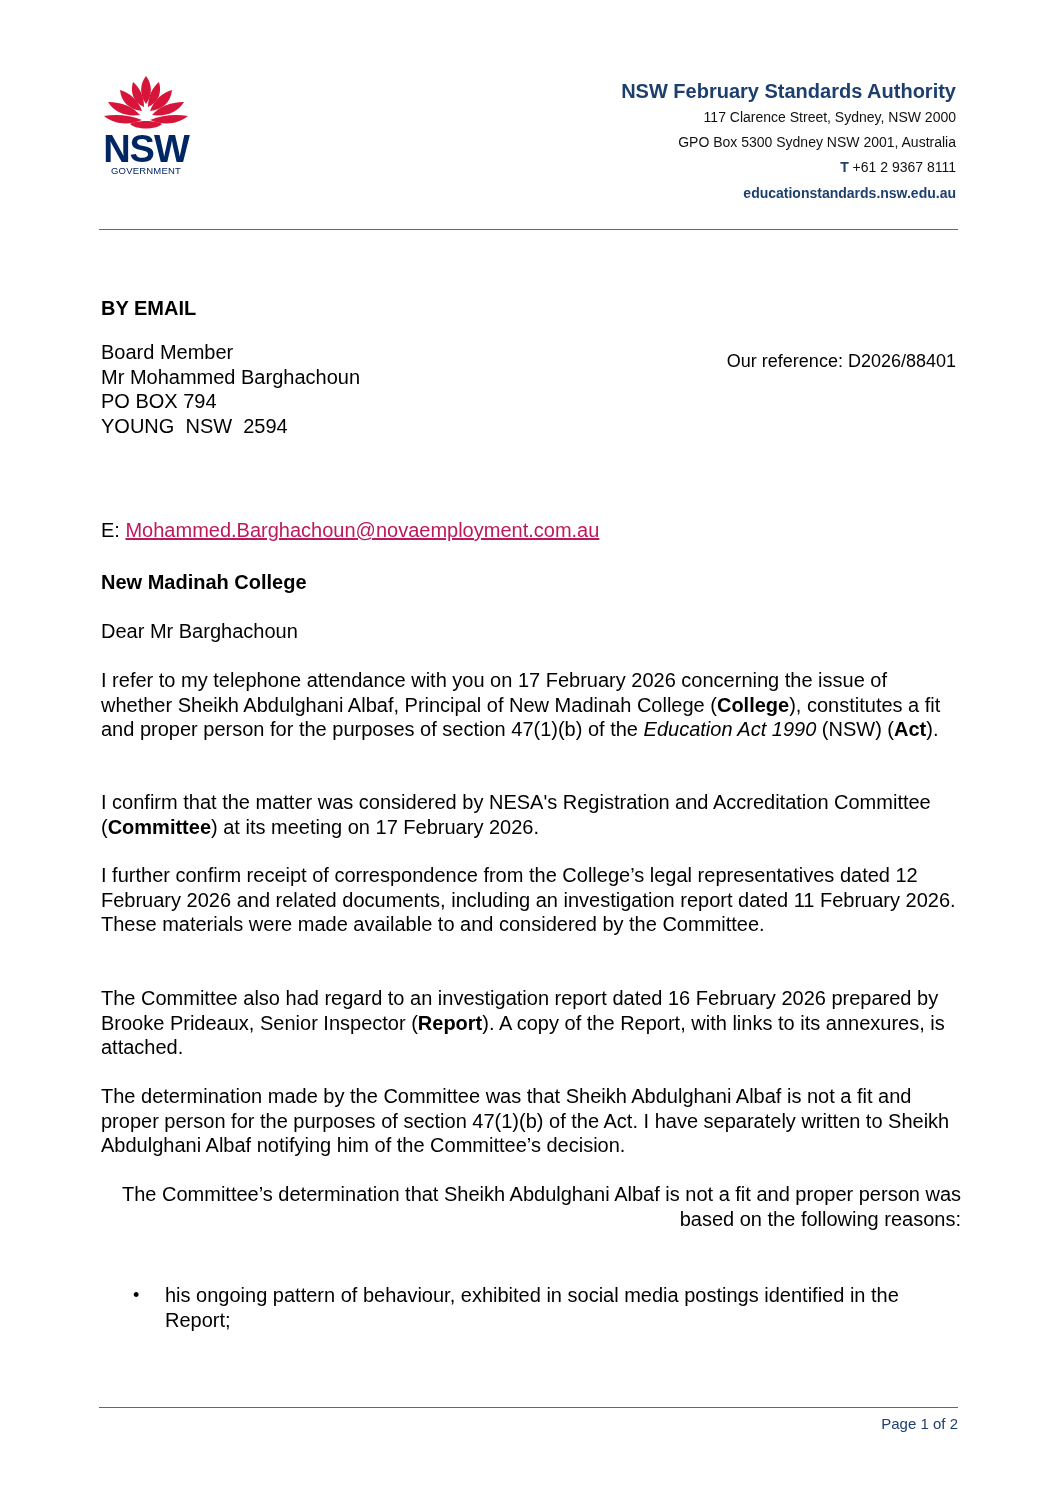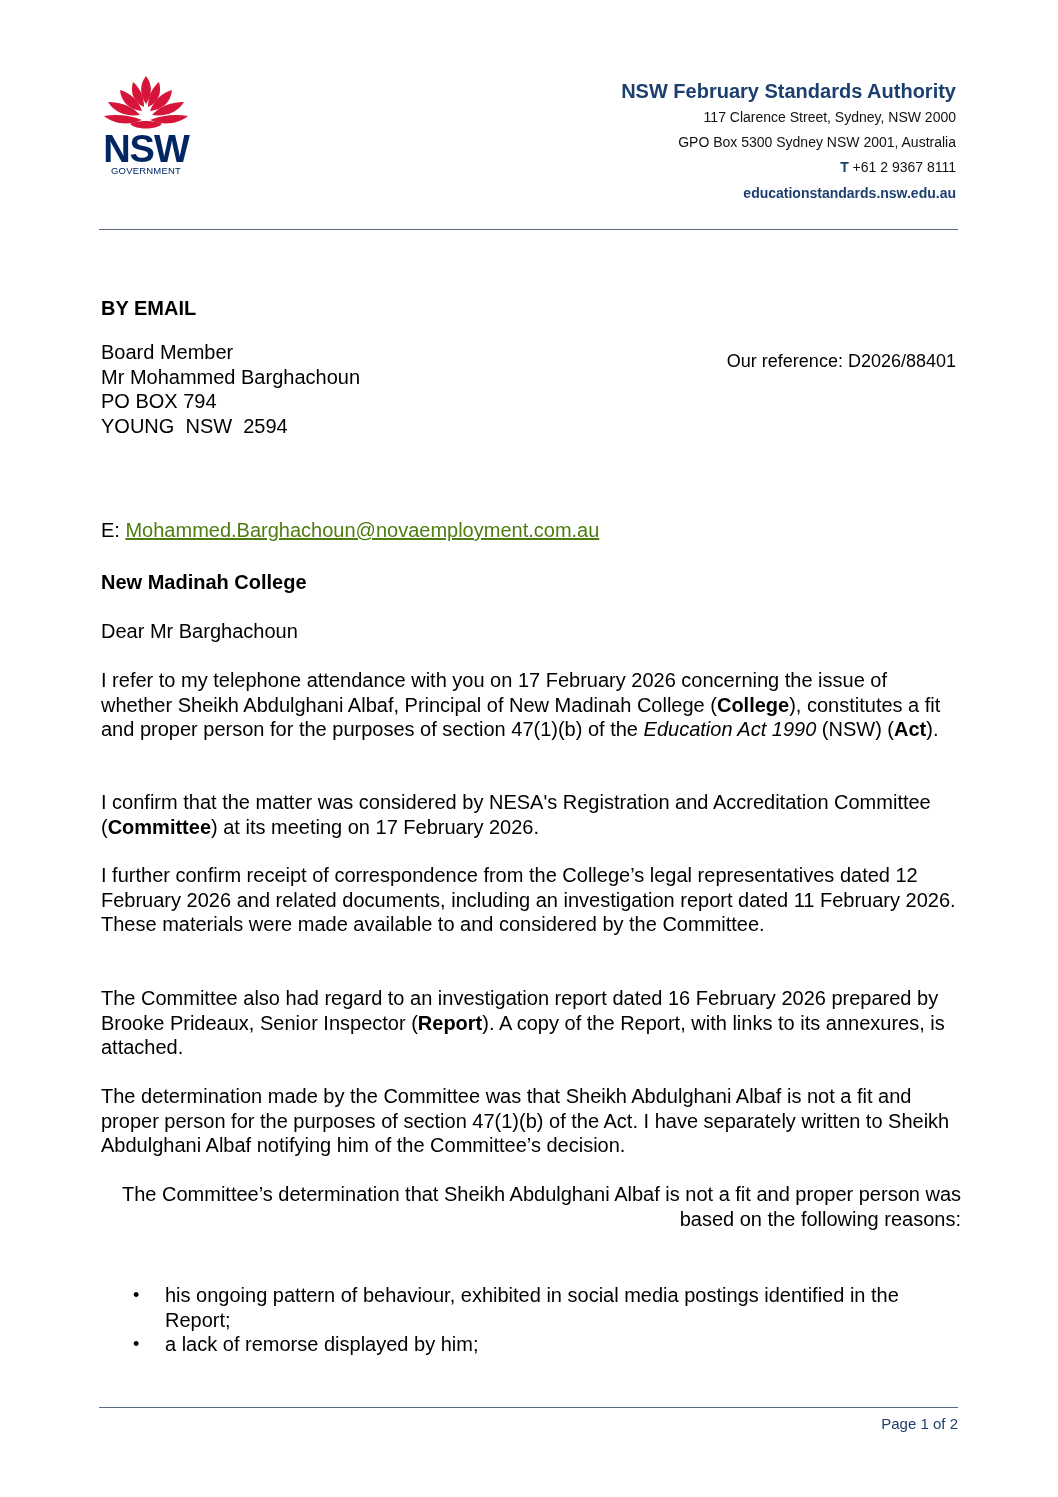--- a/index.html
+++ b/index.html
@@ -14,21 +14,21 @@
               font-size:9.5px; color:#002664; letter-spacing:0.2px; line-height:10px; }
   .hdr { right: 102px; text-align: right; white-space: nowrap; }
   .hdr-title { top: 80px; font-size: 20px; font-weight: bold; color: #1c3f6e; }
   .hdr-line { font-size: 14px; color: #111; }
   .hdr-t { color: #1c3f6e; font-weight: bold; }
   .hdr-web { font-size: 14px; font-weight: bold; color: #1c3f6e; }
   .rule { left: 99px; width: 859px; height: 0; border-top: 1.5px solid #5a6a7e; }
   .body-text { font-size: 20px; line-height: 24.5px; }
   .bold { font-weight: bold; }
   .para { left: 101px; width: 860px; font-size: 20px; line-height: 24.5px; }
-  .link { color: #4d7c0f; text-decoration: underline; }
+  .link { color: #be185d; text-decoration: underline; }
   ul.reasons { list-style: none; margin: 0; padding: 0; }
   ul.reasons li { position: relative; padding-left: 64px; font-size: 20px; line-height: 24.5px; }
   ul.reasons li::before { content: "\2022"; position: absolute; left: 32px; top: 0; font-size: 18px; }
   .footer { right: 100px; top: 1415px; font-size: 15px; color: #1c3f6e; }
 </style>
 </head>
 <body>
 
 <div class="abs logo">
   <svg width="92" height="60" viewBox="0 0 92 60" style="position:absolute;left:0;top:0;">
@@ -87,18 +87,17 @@
 
 <div class="abs para" style="top:986px;"><span>The Committee also had regard to an investigation report dated 16 February 2026 prepared by Brooke Prideaux, Senior Inspector (</span><span class="bold">Report</span><span>). A copy of the Report, with links to its annexures, is attached.</span></div>
 
 <div class="abs para" style="top:1084px;">The determination made by the Committee was that Sheikh Abdulghani Albaf is not a fit and proper person for the purposes of section 47(1)(b) of the Act. I have separately written to Sheikh Abdulghani Albaf notifying him of the Committee’s decision.</div>
 
 <div class="abs para" style="top:1182px;text-align:right;">The Committee’s determination that Sheikh Abdulghani Albaf is not a fit and proper person was based on the following reasons:</div>
 
 <div class="abs" style="left:101px;top:1283px;width:860px;">
   <ul class="reasons">
     <li>his ongoing pattern of behaviour, exhibited in social media postings identified in the Report;</li>
-    <li>a lack of remorse displayed by him;</li>
   </ul>
 </div>
 
 <div class="abs rule" style="top:1407px;"></div>
 <div class="abs footer">Page 1 of 2</div>
 
 </body></html>

